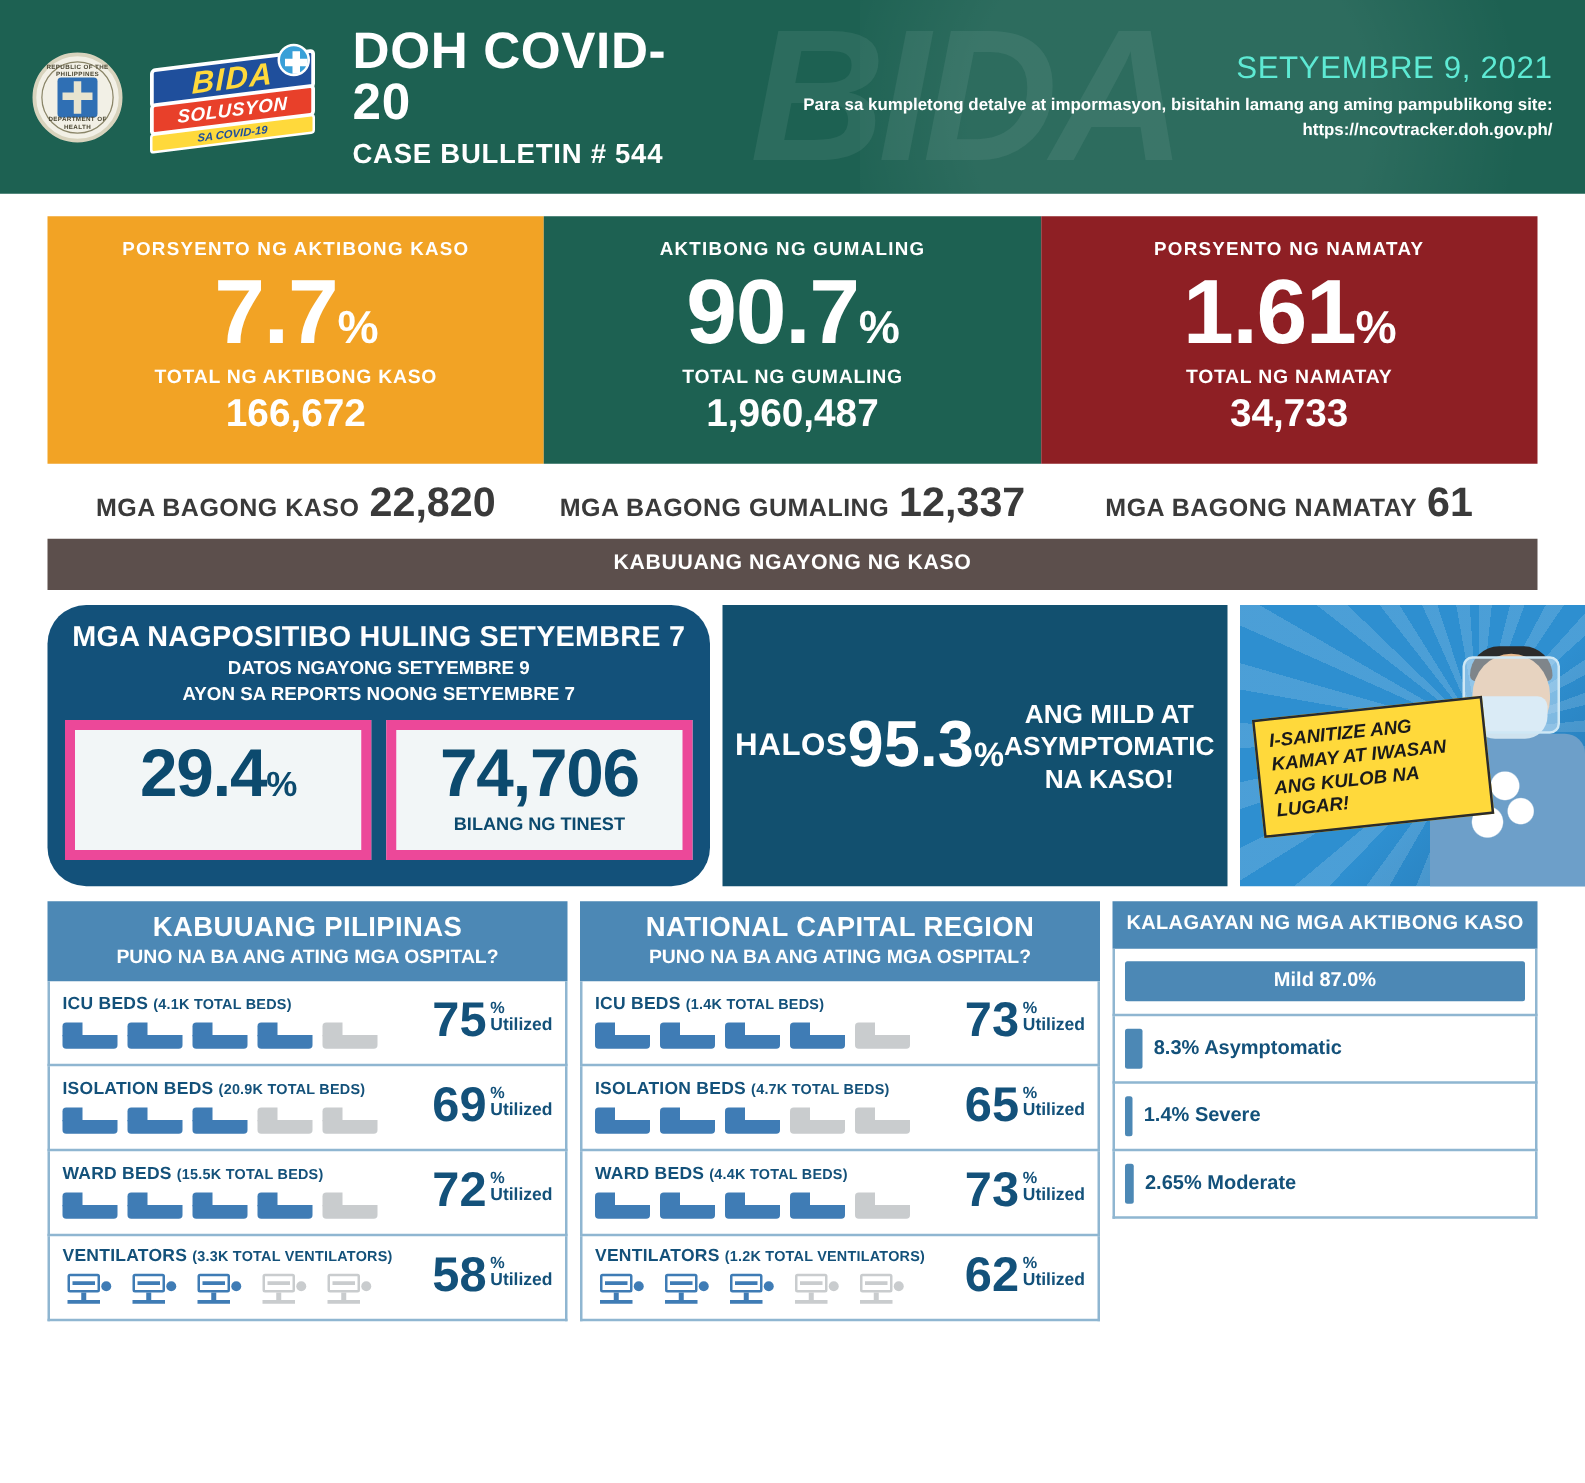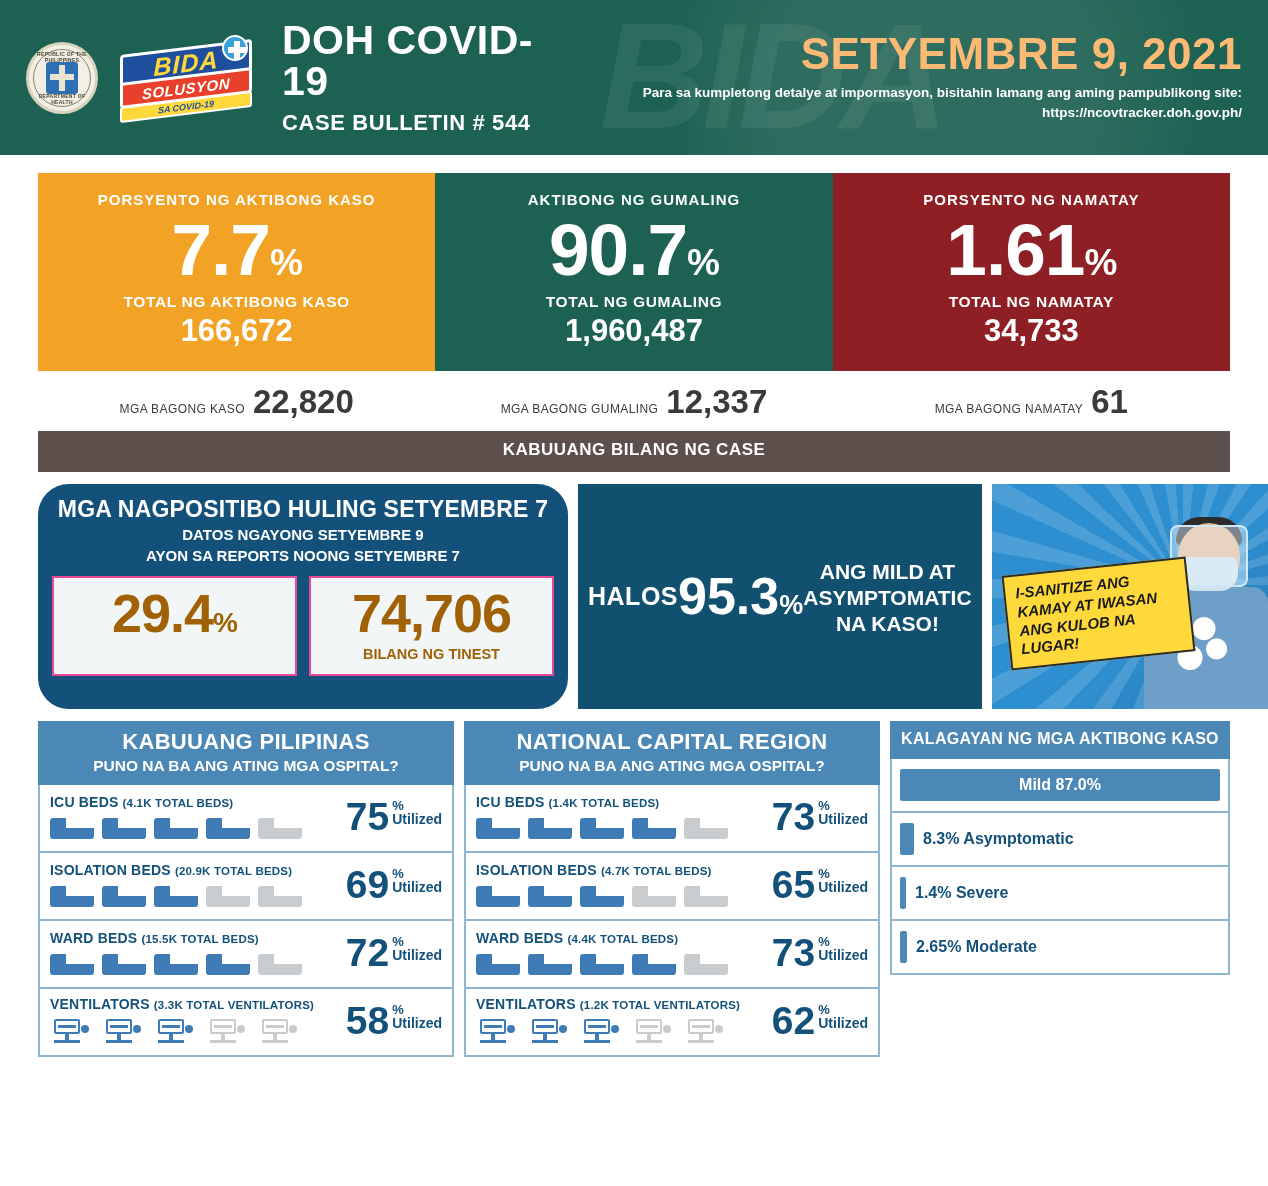--- a/index.html
+++ b/index.html
@@ -119,21 +119,21 @@
   .title-main {
     color: #fff; font-size: 41px; font-weight: bold; letter-spacing: .5px; line-height: 1;
   }
   .title-sub {
     color: #fff; font-size: 22px; font-weight: bold; letter-spacing: .6px; margin-top: 8px;
   }
   .header-right {
     margin-left: auto; text-align: right; position: relative; z-index: 2;
   }
   .hr-date {
-    color: #fdba74; font-size: 44px; font-weight: bold; letter-spacing: .5px; line-height: 1;
+    color: #5eead4; font-size: 25px; font-weight: normal; letter-spacing: .5px; line-height: 1;
   }
   .hr-note {
     color: #fff; font-size: 13.5px; font-weight: bold; line-height: 1.45; margin-top: 7px;
   }
 
   
   .page { padding: 0 38px; }
   .cards { display: flex; margin-top: 18px; }
   .card { flex: 1; padding: 18px 10px 22px; text-align: center; color: #fff; }
   .card.active { background: #f2a325; }
@@ -141,40 +141,40 @@
   .card.died { background: #8e1f24; }
   .card-label { font-size: 15px; font-weight: bold; letter-spacing: 1px; }
   .card-big { font-size: 73px; font-weight: bold; line-height: 1.05; margin-top: 4px; letter-spacing: -1px; }
   .card-big .pct { font-size: 37px; }
   .card-total-label { font-size: 15.5px; font-weight: bold; letter-spacing: .6px; margin-top: 4px; }
   .card-total { font-size: 31px; font-weight: bold; margin-top: 2px; }
 
   
   .newrow { display: flex; align-items: baseline; margin-top: 12px; }
   .newcell { flex: 1; text-align: center; color: #3a3a3a; }
-  .newcell .lbl { font-size: 12px; font-weight: normal; letter-spacing: .4px; }
+  .newcell .lbl { font-size: 20px; font-weight: bold; letter-spacing: .4px; }
   .newcell .val { font-size: 33px; font-weight: bold; margin-left: 8px; }
 
   .totalbar {
     margin-top: 10px; background: #5c4f4c; color: #fff;
     text-align: center; padding: 9px 0 12px;
     display: flex; align-items: baseline; justify-content: center;
   }
   .totalbar .lbl { font-size: 17px; font-weight: bold; letter-spacing: .5px; }
   .totalbar .val { font-size: 36px; font-weight: bold; margin-left: 14px; }
 
   
   .mid { display: flex; gap: 10px; margin-top: 12px; height: 225px; }
   .positives { flex: 0 0 530px; background: #13517a; color: #fff; padding: 12px 14px; border-radius: 31px; }
   .positives h3 { font-size: 23px; font-weight: bold; text-align: center; letter-spacing: .2px; }
   .positives .sub { font-size: 15px; font-weight: bold; text-align: center; line-height: 1.25; margin-top: 3px; }
   .pos-boxes { display: flex; gap: 12px; margin-top: 10px; }
   .pos-box {
-    flex: 1; background: #f2f6f7; color: #a16207; text-align: center;
-    padding: 8px 4px 10px; border: 2px solid #ec4899;
+    flex: 1; background: #f2f6f7; color: #0c4a6e; text-align: center;
+    padding: 8px 4px 10px; border: 8px solid #ec4899;
   }
   .pos-box .big { font-size: 54px; font-weight: bold; line-height: 1; letter-spacing: -1px; }
   .pos-box .big .pct { font-size: 28px; }
   .pos-box .cap { font-size: 14.5px; font-weight: bold; line-height: 1.2; margin-top: 6px; }
 
   .halos {
     flex: 1; background: #12506f; color: #fff; text-align: center;
     display: flex; flex-direction: row; align-items: center; justify-content: center; padding: 10px;
   }
   .halos .h1 { font-size: 25px; font-weight: bold; letter-spacing: .5px; }
@@ -301,21 +301,21 @@
   </div>
 
   <div class="bida">
     <div class="cross"></div>
     <div class="band b1">BIDA</div>
     <div class="band b2">SOLUSYON</div>
     <div class="band b3">SA COVID-19</div>
   </div>
 
   <div class="title-block">
-    <div class="title-main">DOH COVID-19</div>
+    <div class="title-main">DOH COVID-20</div>
     <div class="title-sub">CASE BULLETIN # 544</div>
   </div>
 
   <div class="header-right">
     <div class="hr-date">SETYEMBRE 9, 2021</div>
     <div class="hr-note">Para sa kumpletong detalye at impormasyon, bisitahin lamang ang aming pampublikong site: https://ncovtracker.doh.gov.ph/</div>
   </div>
 </div>
 
 <div class="page">
@@ -347,21 +347,21 @@
     </div>
     <div class="newcell">
       <span class="lbl">MGA BAGONG GUMALING</span><span class="val">12,337</span>
     </div>
     <div class="newcell">
       <span class="lbl">MGA BAGONG NAMATAY</span><span class="val">61</span>
     </div>
   </div>
 
   <div class="totalbar">
-    <span class="lbl">KABUUANG BILANG NG CASE</span>
+    <span class="lbl">KABUUANG NGAYONG NG KASO</span>
   </div>
 
   <div class="mid">
     <div class="positives">
       <h3>MGA NAGPOSITIBO HULING SETYEMBRE 7</h3>
       <div class="sub">DATOS NGAYONG SETYEMBRE 9</div>
       <div class="sub">AYON SA REPORTS NOONG SETYEMBRE 7</div>
       <div class="pos-boxes">
         <div class="pos-box">
           <div class="big"><span>29.4</span><span class="pct">%</span></div>

